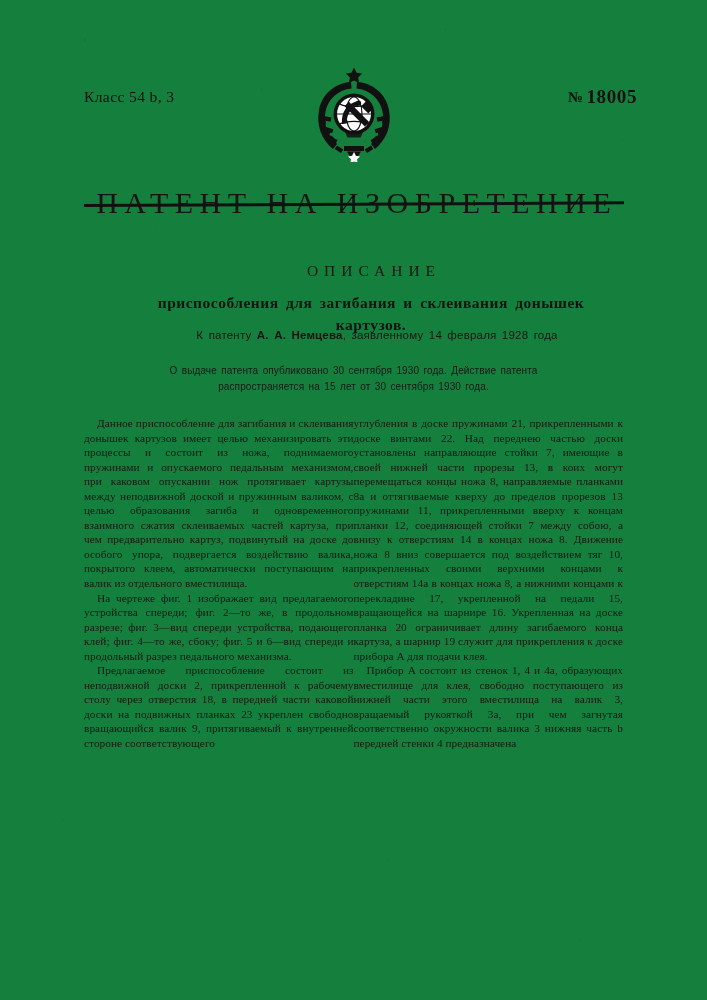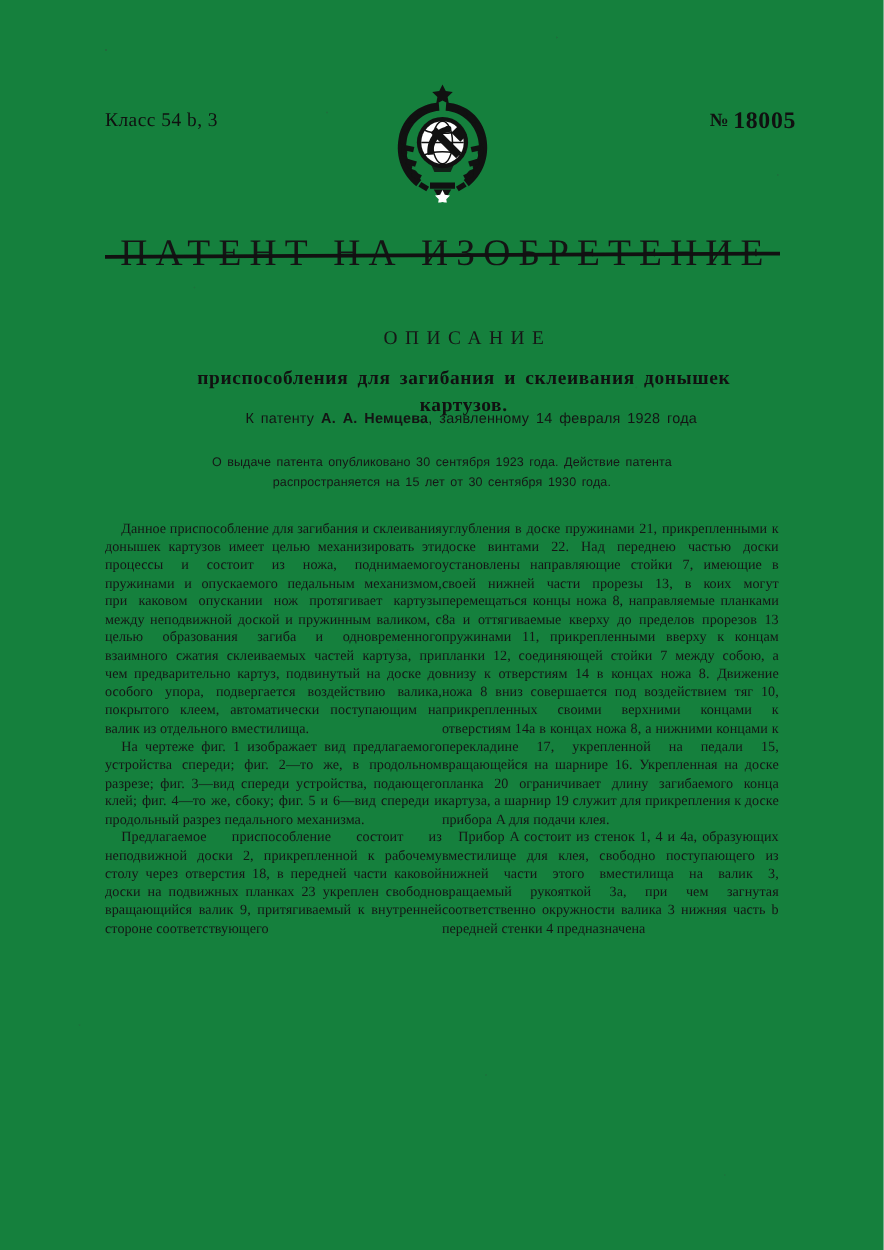--- a/index.html
+++ b/index.html
@@ -272,21 +272,21 @@
   <div id="opisanie">
     <div class="opis-word">ОПИСАНИЕ</div>
     <div class="subject">приспособления для загибания и склеивания донышек картузов.</div>
   </div>
 
   <div id="byline">
     <div><span>К патенту </span><span class="inventor">А. А. Немцева</span><span>, заявленному 14 февраля 1928 года</span></div>
   </div>
 
   <div id="publication">
-    <div>О выдаче патента опубликовано 30 сентября 1923 года. Действие патента</div>
+    <div>О выдаче патента опубликовано 30 сентября 1930 года. Действие патента</div>
     <div>распространяется на 15 лет от 30 сентября 1930 года.</div>
   </div>
 
   <div id="body-columns">
     <div class="col">
       <p class="indent">Данное приспособление для загибания и склеивания донышек картузов имеет целью механизировать эти процессы и состоит из ножа, поднимаемого пружинами и опускаемого педальным механизмом, при каковом опускании нож протягивает картузы между неподвижной доской и пружинным валиком, с целью образования загиба и одновременного взаимного сжатия склеиваемых частей картуза, при чем предварительно картуз, подвинутый на доске до особого упора, подвергается воздействию валика, покрытого клеем, автоматически поступающим на валик из отдельного вместилища.</p>
       <p class="indent">На чертеже фиг. 1 изображает вид предлагаемого устройства спереди; фиг. 2—то же, в продольном разрезе; фиг. 3—вид спереди устройства, подающего клей; фиг. 4—то же, сбоку; фиг. 5 и 6—вид спереди и продольный разрез педального механизма.</p>
       <p class="indent">Предлагаемое приспособление состоит из неподвижной доски 2, прикрепленной к рабочему столу через отверстия 18, в передней части каковой доски на подвижных планках 23 укреплен свободно вращающийся валик 9, притягиваемый к внутренней стороне соответствующего</p>
     </div>
     <div class="col">

